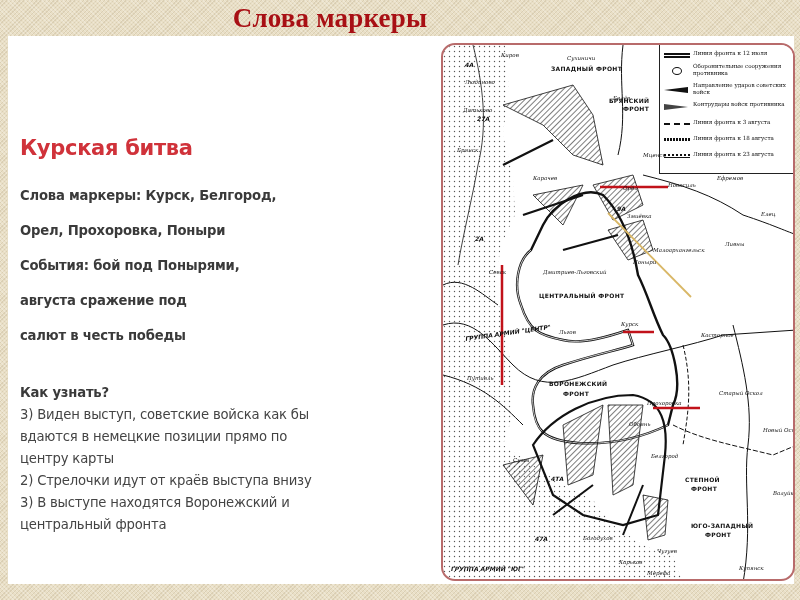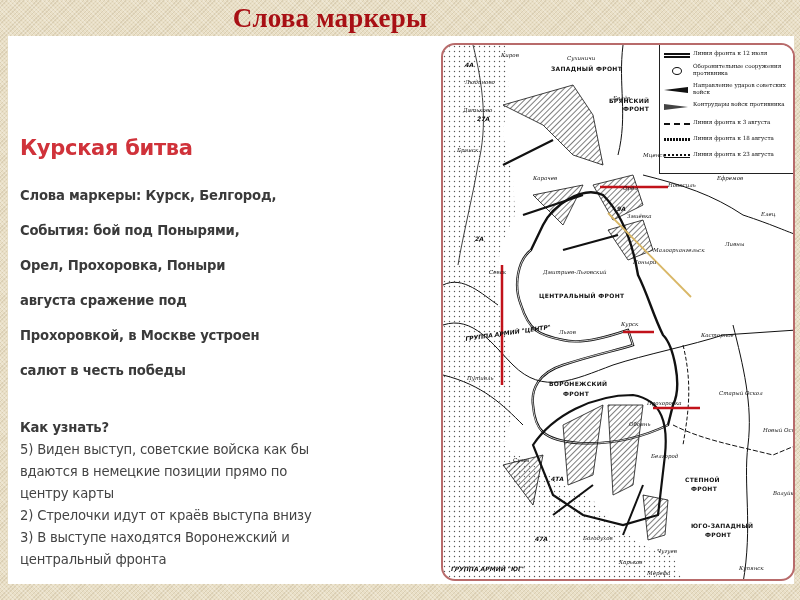--- a/index.html
+++ b/index.html
@@ -60,28 +60,27 @@
 </head>
 <body>
 
 <div class="slide-title">Слова маркеры</div>
 
 <div class="panel"></div>
 
 <div class="text-block">
   <div class="section-heading">Курская битва</div>
   <div class="line bold">Слова маркеры: Курск, Белгород,</div>
+  <div class="line bold">Орел, Прохоровка, Поныри</div>
   <div class="line bold">События: бой под Понырями,</div>
-  <div class="line bold">Орел, Прохоровка, Поныри</div>
   <div class="line bold">августа сражение под</div>
-  <div class="line bold">Прохоровкой, в Москве устроен</div>
   <div class="line bold">салют в честь победы</div>
   <div class="gap"></div>
   <div class="line bold">Как узнать?</div>
-  <div class="line reg">5) Виден выступ, советские войска как бы</div>
+  <div class="line reg">3) Виден выступ, советские войска как бы</div>
   <div class="line reg">вдаются в немецкие позиции прямо по</div>
   <div class="line reg">центру карты</div>
   <div class="line reg">2) Стрелочки идут от краёв выступа внизу</div>
   <div class="line reg">3) В выступе находятся Воронежский и</div>
   <div class="line reg">центральный фронта</div>
 </div>
 
 <div class="map-frame">
   <svg class="map-svg" width="354" height="538" viewBox="0 0 354 538">
     <defs>

